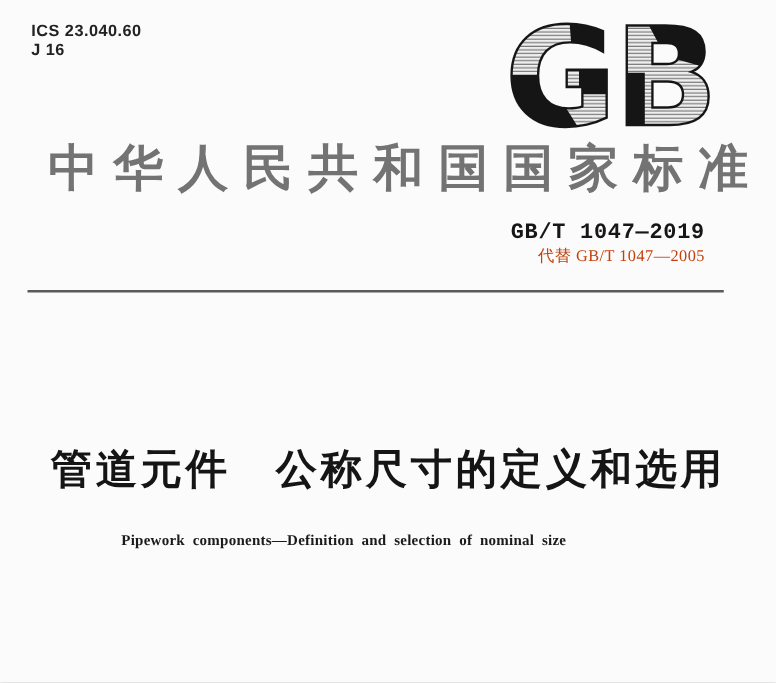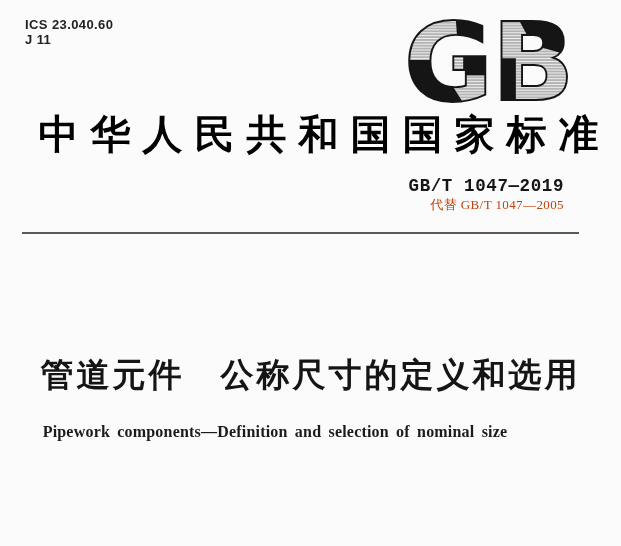--- a/index.html
+++ b/index.html
@@ -22,21 +22,21 @@
   .gb-logo {
     position:absolute; left:407px; top:16px;
     width:166px; height:90px;
   }
   .national-heading {
     position:absolute; left:0; top:112px; width:621px;
     text-align:center;
     font-family:"Liberation Serif","DejaVu Serif",serif;
     font-weight:bold; font-size:40px; line-height:46px;
     letter-spacing:12px; padding-left:28px;
-    white-space:nowrap; color:#000000;
+    white-space:nowrap; color:#737373;
   }
   .std-number-block {
     position:absolute; right:57px; top:176px; text-align:right;
   }
   .std-number-main {
     font-family:Liberation Mono, monospace;
     font-weight:bold; font-size:17.5px; line-height:20px;
     letter-spacing:.6px; color:#161616;
   }
   .std-number-sub {
@@ -52,39 +52,39 @@
     position:absolute; left:0; top:355px; width:621px;
     text-align:center;
     font-family:"Liberation Sans","DejaVu Sans",sans-serif;
     font-weight:bold; font-size:33px; line-height:40px;
     letter-spacing:3px; white-space:nowrap; color:#151515;
   }
   .doc-title-en {
     position:absolute; left:0; top:422px; width:550px;
     text-align:center;
     font-family:"Liberation Serif","DejaVu Serif",serif;
-    font-weight:bold; font-size:16px; line-height:20px;
+    font-weight:bold; font-size:12px; line-height:20px;
     letter-spacing:.2px; word-spacing:3px; color:#1b1b1b;
   }
   .iso-reference {
     position:absolute; left:0; top:466px; width:621px;
     text-align:center;
     font-family:"Liberation Serif","DejaVu Serif",serif;
     font-size:15.5px; line-height:26px;
     letter-spacing:.5px; word-spacing:2px; color:#242424;
   }
 </style>
 </head>
 <body>
 
 <div class="page">
 
   <div class="ics-block">
     <div>ICS 23.040.60</div>
-    <div>J 11</div>
+    <div>J 16</div>
   </div>
 
   <svg class="gb-logo" viewBox="0 0 172 94" aria-hidden="true">
     <defs>
       <pattern id="hatch" width="3" height="3" patternUnits="userSpaceOnUse">
         <rect width="3" height="3" fill="#efefef"></rect>
         <line x1="0" y1="1" x2="3" y2="1" stroke="#787878" stroke-width="1"></line>
       </pattern>
       <clipPath id="gbclip">
         <text x="-4" y="88" font-family="DejaVu Sans, Liberation Sans, sans-serif" font-weight="bold" font-size="114" letter-spacing="-2">GB</text>

